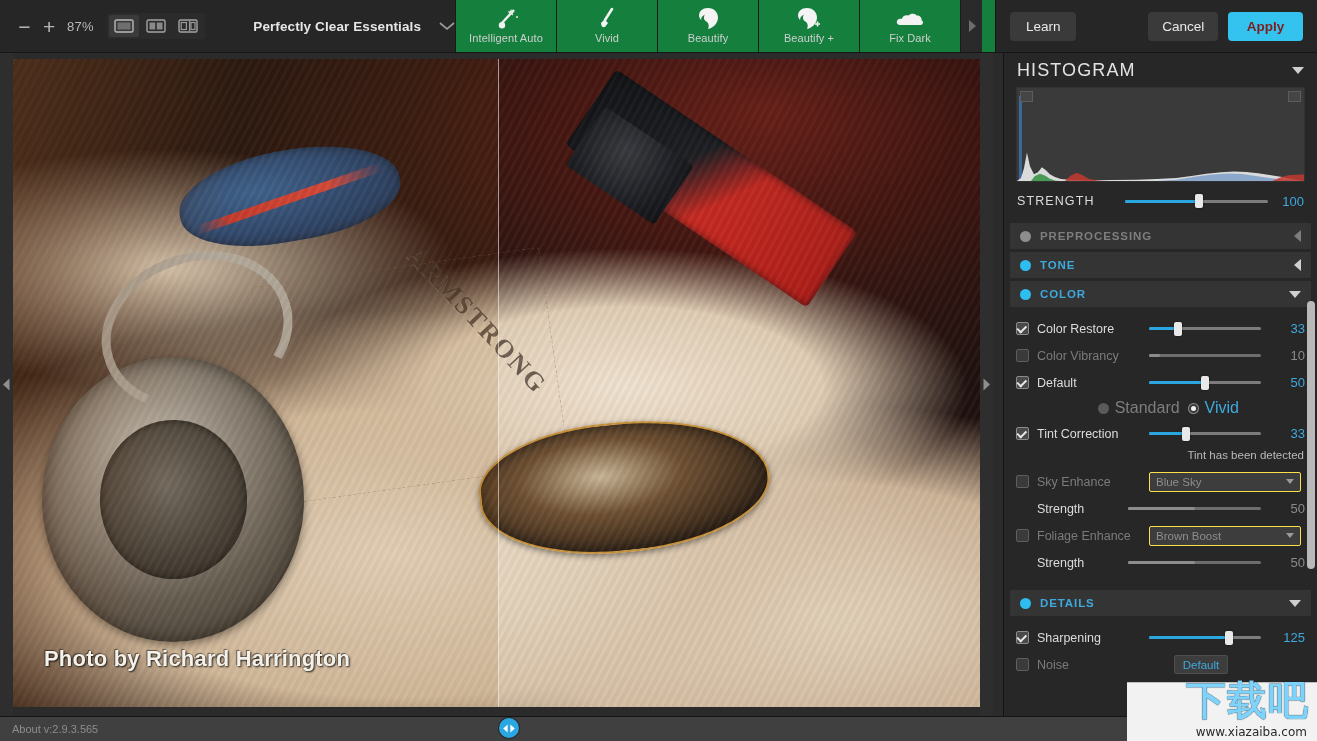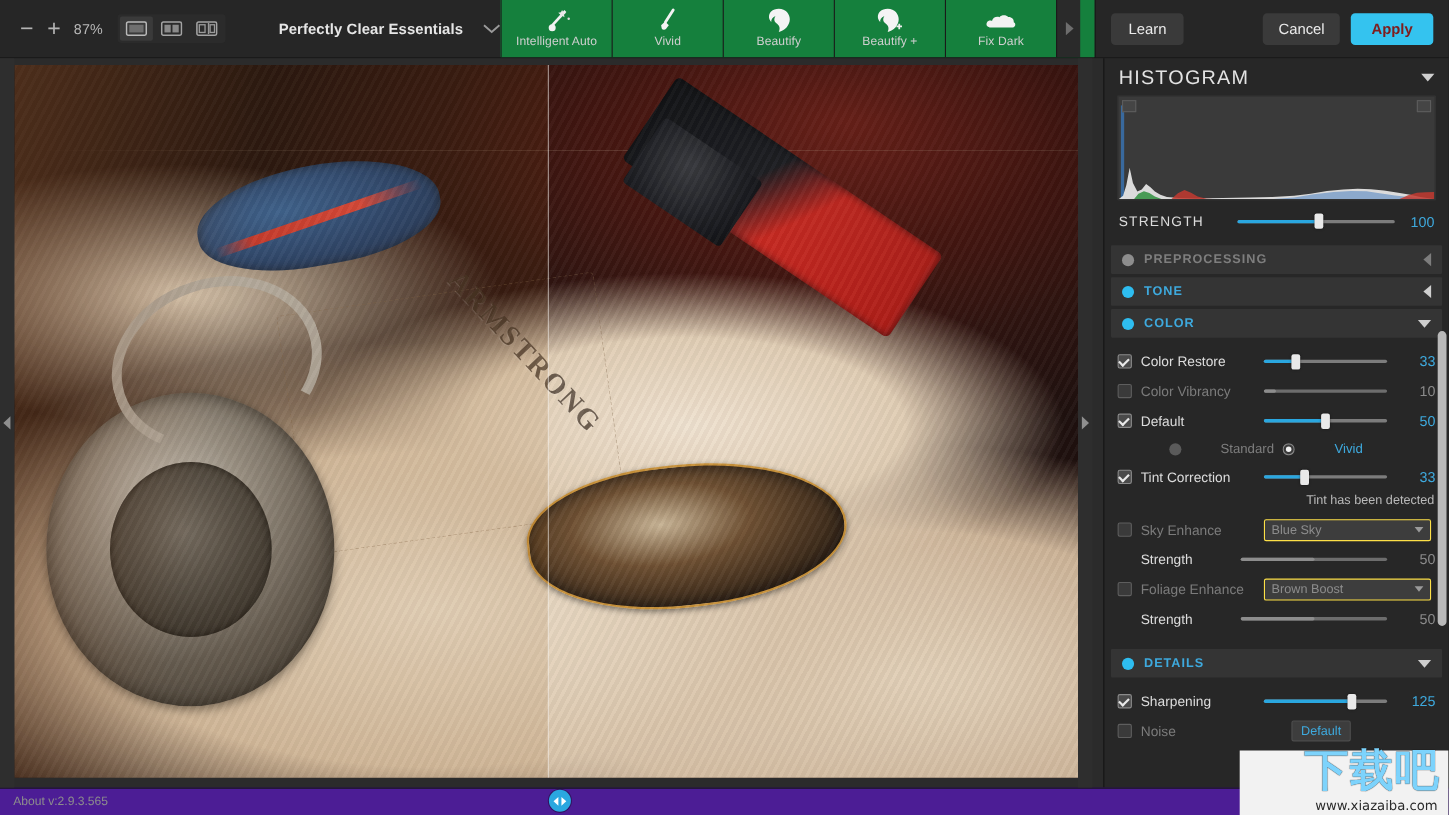--- a/index.html
+++ b/index.html
@@ -478,21 +478,21 @@
     padding-right: 66px;
   }
   .radio { display: flex; align-items: center; gap: 6px; cursor: pointer; }
   .rdot {
     width: 11px; height: 11px; border-radius: 50%;
     background: #5a5a5a;
     display: flex; align-items: center; justify-content: center;
   }
   .rdot.sel { background: #3a3a3a; box-shadow: inset 0 0 0 1px #888; }
   .rdot.sel::after { content:""; width:5px; height:5px; border-radius:50%; background:#f0f0f0; }
-  .rtxt { font-size: 12px; color: #7e7e7e; margin-left: 30px; }
+  .rtxt { font-size: 16px; color: #7e7e7e; }
   .rtxt.sel { color: #3ea9dd; }
 
   .note {
     text-align: right;
     font-size: 11.5px;
     color: #b9b9b9;
     padding: 2px 1px 7px 0;
   }
   .dropdown {
     flex: 1 1 auto;
@@ -525,21 +525,21 @@
     width: 8px; height: 268px;
     background: #b9b9b9;
     border-radius: 4px;
     cursor: pointer;
     z-index: 9;
   }
 
   
   .status {
     height: 24px;
-    background: #4c1d95;
+    background: #404040;
     border-top: 1px solid #141414;
     display: flex; align-items: center;
     flex: 0 0 auto;
     padding: 12px 12px;
     position: relative;
   }
   .status .about { font-size: 11px; color: #8d8d8d; cursor: pointer; }
   .status .spacer { flex: 1 1 auto; }
   .status .plab { font-size: 11px; color: #a8a8a8; margin-right: 10px; }
   .status .pval {
@@ -703,20 +703,21 @@
         <div class="ph-pocket"></div>
         <div class="ph-patch-eagle"></div>
         <div class="ph-gauge"></div>
         <div class="ph-hook"></div>
         <div class="ph-armstrong">ARMSTRONG</div>
         <div class="ph-shade"></div>
         <div class="ph-split-left"></div>
         <div class="ph-split-right"></div>
       </div>
 
+      <div class="credit">Photo by Richard Harrington</div>
 
       <div class="split-handle">
         <svg width="14" height="9" viewBox="0 0 14 9">
           <path d="M5.6 0.6 L1.2 4.5 L5.6 8.4 Z" fill="#ffffff"></path>
           <path d="M8.4 0.6 L12.8 4.5 L8.4 8.4 Z" fill="#ffffff"></path>
         </svg>
       </div>
 
       <div class="nav-arrow left">
         <svg width="9" height="13" viewBox="0 0 9 13">

